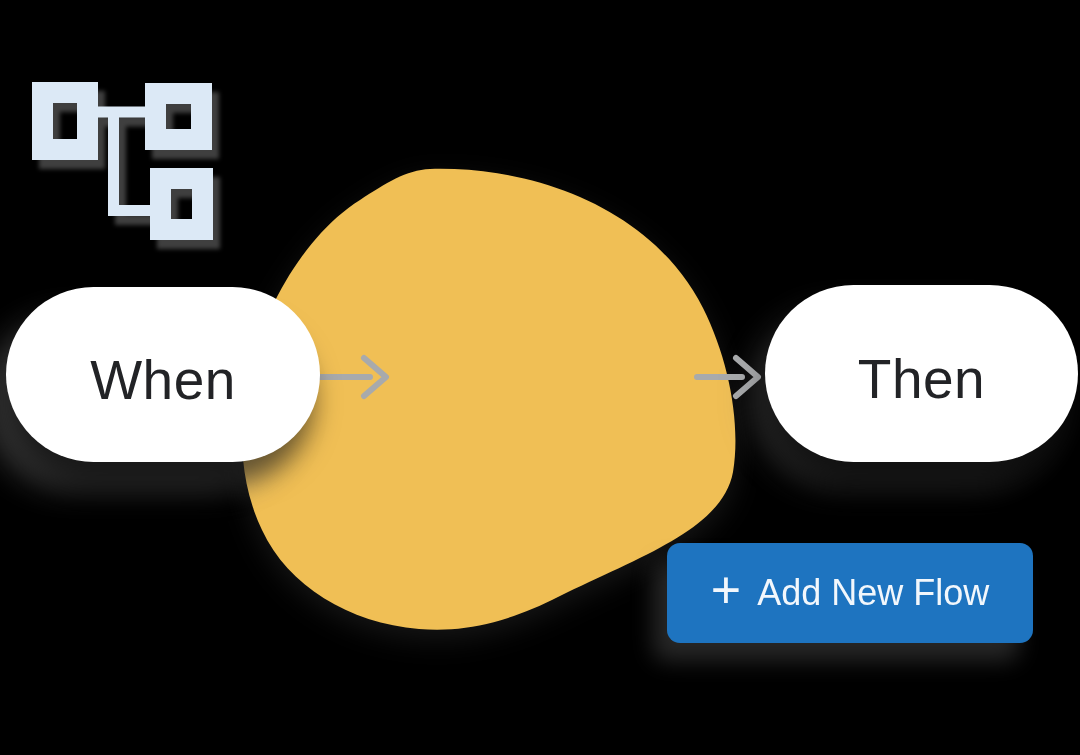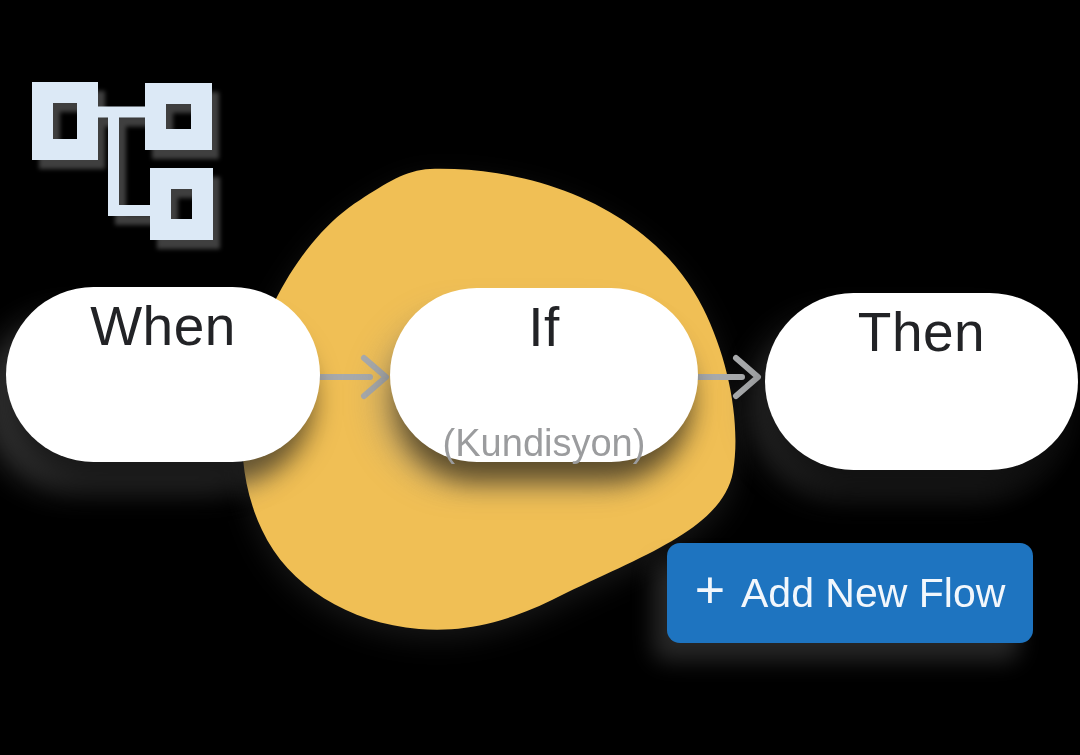--- a/index.html
+++ b/index.html
@@ -16,29 +16,29 @@
   .workflow-icon{
     position:absolute;left:30px;top:76px;z-index:2;
     filter:drop-shadow(7px 9px 2px rgba(150,150,150,0.42));
   }
   .workflow-icon .sq{fill:none;stroke:var(--icon,#dce9f6);stroke-width:21;}
   .workflow-icon .conn{fill:none;stroke:var(--icon,#dce9f6);stroke-width:11;}
   .pill{
     position:absolute;z-index:3;
     background:var(--pill,#fff);
     border-radius:999px;
-    display:flex;flex-direction:column;align-items:center;justify-content:space-between;
+    display:flex;flex-direction:column;align-items:center;justify-content:center;
     gap:9px;padding-top:12px;box-sizing:border-box;
     box-shadow:0 26px 26px -6px rgba(0,0,0,0.55), -16px 24px 32px rgba(125,125,125,0.33);
     cursor:pointer;
   }
   .pill-when{left:6px;top:287px;width:314px;height:175px;
     box-shadow:0 26px 26px -6px rgba(0,0,0,0.5), -24px 28px 30px rgba(125,125,125,0.4);}
   .pill-if{left:390px;top:288px;width:308px;height:174px;}
-  .pill-then{left:765px;top:285px;width:313px;height:177px;margin-top:8px;}
+  .pill-then{left:765px;top:285px;width:313px;height:177px;}
   .pill-title{
     font-size:55px;line-height:1;font-weight:500;
     color:var(--title,#222326);letter-spacing:.5px;
   }
   .pill-sub{
     font-size:38px;line-height:1;font-weight:400;
     color:var(--subtitle,#9b9c9e);
   }
   .arrow{position:absolute;z-index:2;}
   .arrow path{fill:none;stroke:var(--arrow,#a8aaac);stroke-width:6;
@@ -48,21 +48,21 @@
     left:667px;top:543px;width:366px;height:100px;
     background:var(--button-bg,#1e74c0);
     border:none;border-radius:13px;
     display:flex;align-items:center;justify-content:center;gap:16px;
     color:var(--button-text,#f2f7fc);
     font-family:"Liberation Sans", sans-serif;
     box-shadow:-14px 18px 22px rgba(120,120,120,0.32), 0 22px 24px -6px rgba(0,0,0,0.6);
     cursor:pointer;
   }
   .add-flow .plus{font-size:52px;font-weight:400;line-height:1;margin-top:-6px;}
-  .add-flow .label{font-size:41px;font-weight:500;line-height:1;}
+  .add-flow .label{font-size:36px;font-weight:500;line-height:1;}
 </style>
 </head>
 <body>
 
 <div class="stage">
 
   <svg class="layer blob-svg" width="1080" height="755" viewBox="0 0 1080 755" aria-hidden="true">
     <path class="blob-path" d="M 430 169
          C 540 166, 655 212, 703 308
          C 729 360, 741 424, 733 472
@@ -83,24 +83,20 @@
 
   <div class="pill pill-when">
     <div class="pill-title">When</div>
   </div>
 
   <svg class="arrow" style="left:312px;top:352px" width="82" height="50" viewBox="0 0 82 50" aria-hidden="true">
     <path d="M 6 25 H 58"></path>
     <path d="M 52 6 L 74 25 L 52 44"></path>
   </svg>
 
-  <div class="pill pill-if">
-    <div class="pill-title">If</div>
-    <div class="pill-sub">(Kundisyon)</div>
-  </div>
 
   <svg class="arrow" style="left:692px;top:351px" width="74" height="50" viewBox="0 0 74 50" aria-hidden="true">
     <path d="M 5 26 H 50"></path>
     <path d="M 44 7 L 66 26 L 44 45"></path>
   </svg>
 
   <div class="pill pill-then">
     <div class="pill-title">Then</div>
   </div>
 

